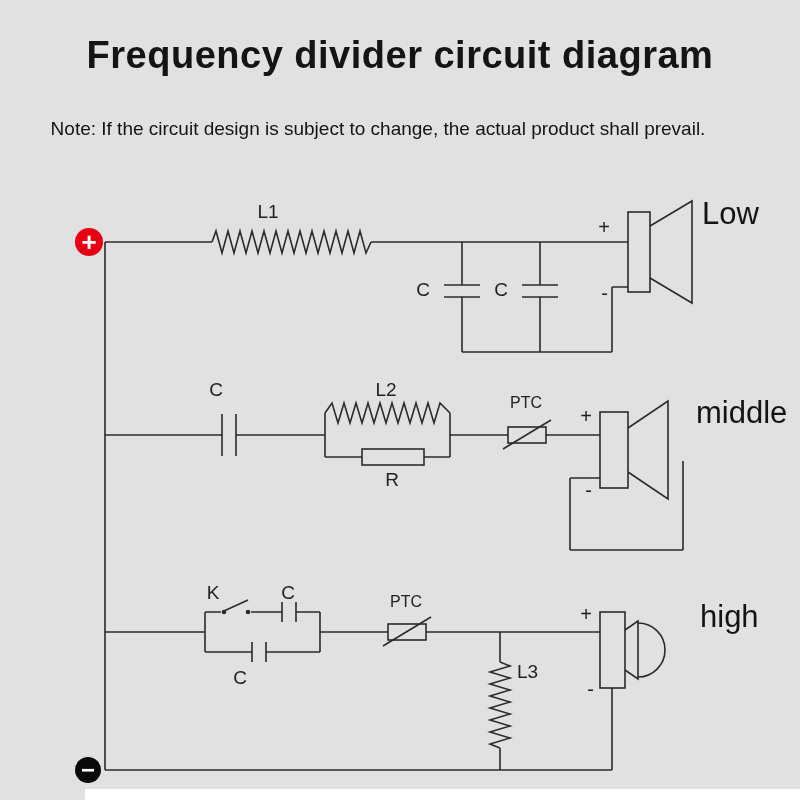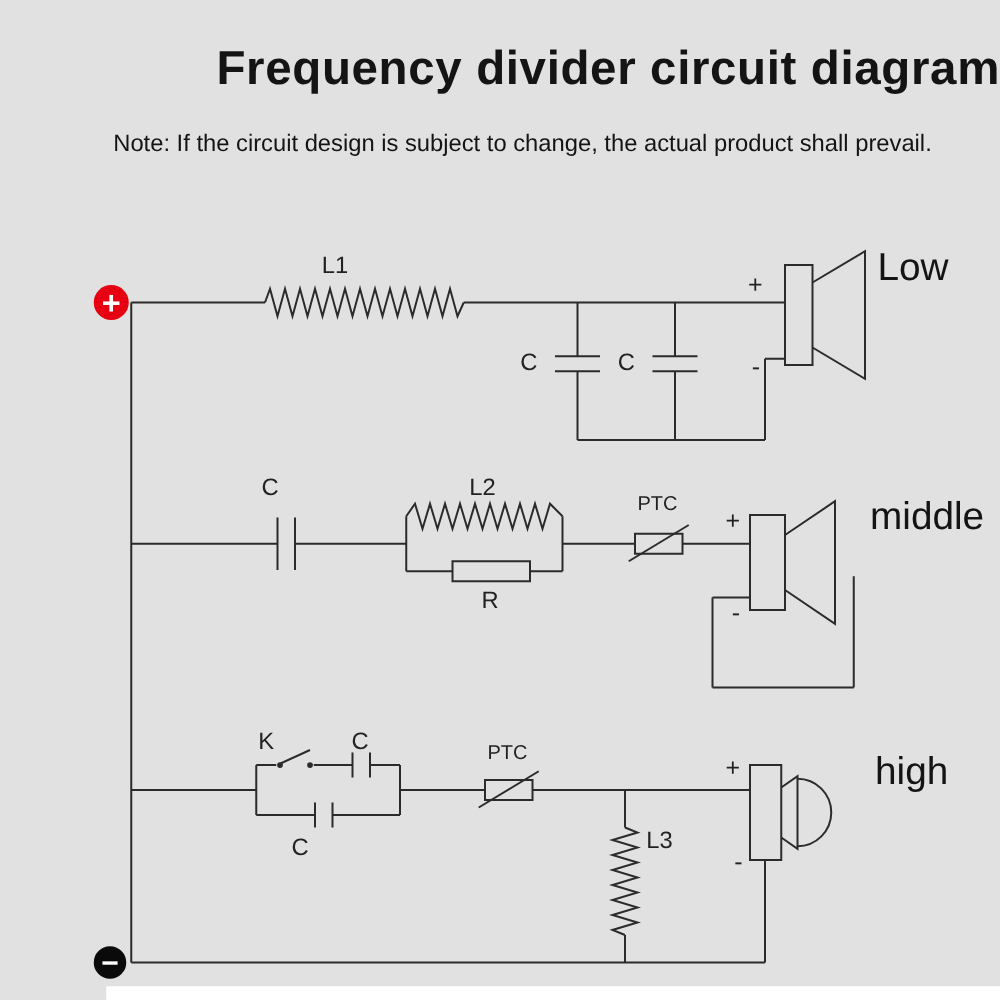--- a/index.html
+++ b/index.html
@@ -2,26 +2,26 @@
 <html><head>
 <meta charset="utf-8">
 <style>
   html,body{margin:0;padding:0;}
   body{
     width:800px;height:800px;position:relative;overflow:hidden;
     background:var(--background,#e1e1e1);
     font-family:"Liberation Sans",sans-serif;
   }
   .title{
-    position:absolute;top:34px;left:0;width:800px;text-align:right;
+    position:absolute;top:34px;left:0;width:800px;text-align:center;
     font-size:38px;font-weight:bold;color:var(--text,#141414);letter-spacing:.5px;
   }
   .note{
-    position:absolute;top:105px;left:0;width:756px;text-align:center;
-    font-size:19px;color:var(--text,#141414);margin-left:40px;
+    position:absolute;top:118px;left:0;width:756px;text-align:center;
+    font-size:19px;color:var(--text,#141414);
   }
   svg{position:absolute;top:0;left:0;}
   .wire{fill:none;stroke:var(--line,#2b2b2b);stroke-width:1.6;}
   .dot{fill:var(--line,#2b2b2b);stroke:none;}
   .lbl{font-family:"Liberation Sans",sans-serif;font-size:19px;fill:#222222;}
   .lbl-small{font-size:16px;}
   .pol{font-size:20px;}
   .spk{font-family:"Liberation Sans",sans-serif;font-size:31px;fill:var(--text,#141414);}
   .term-plus{fill:var(--terminal-positive,#e60012);}
   .term-minus{fill:var(--terminal-negative,#0a0a0a);}

